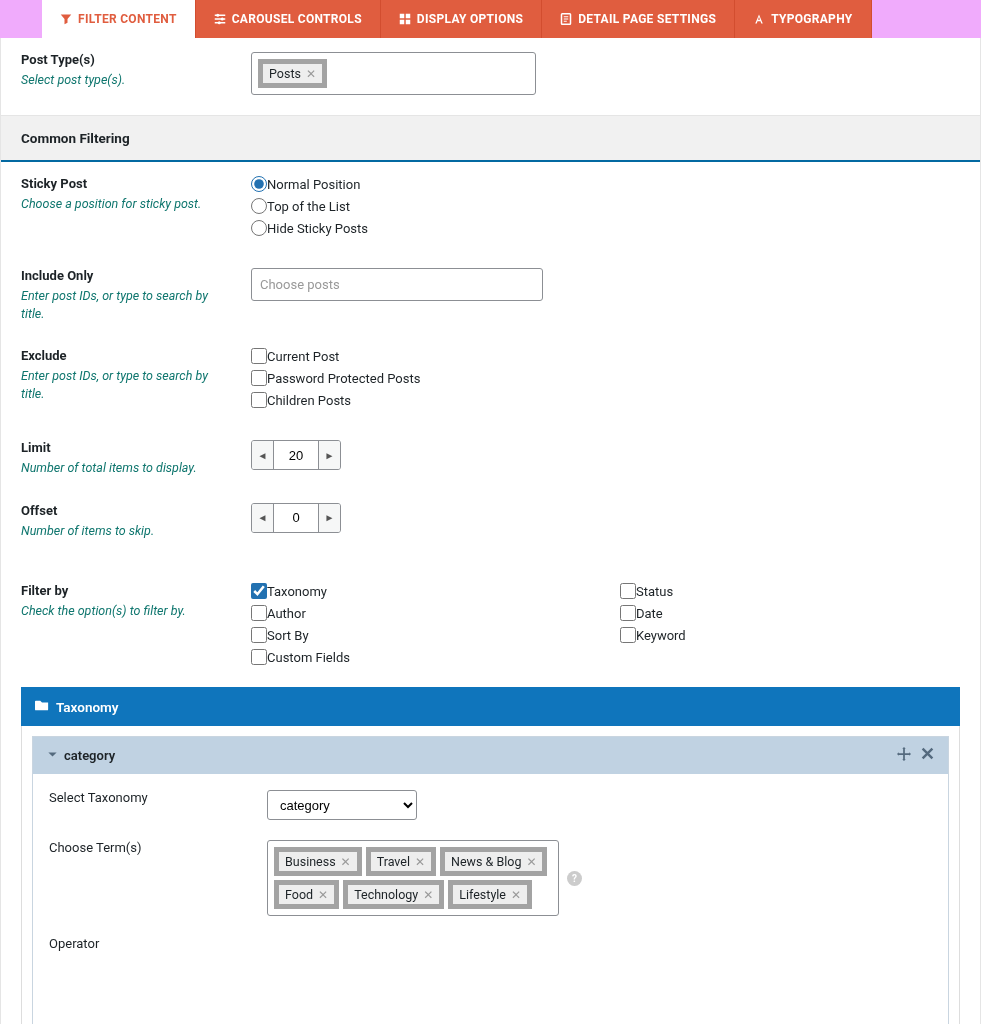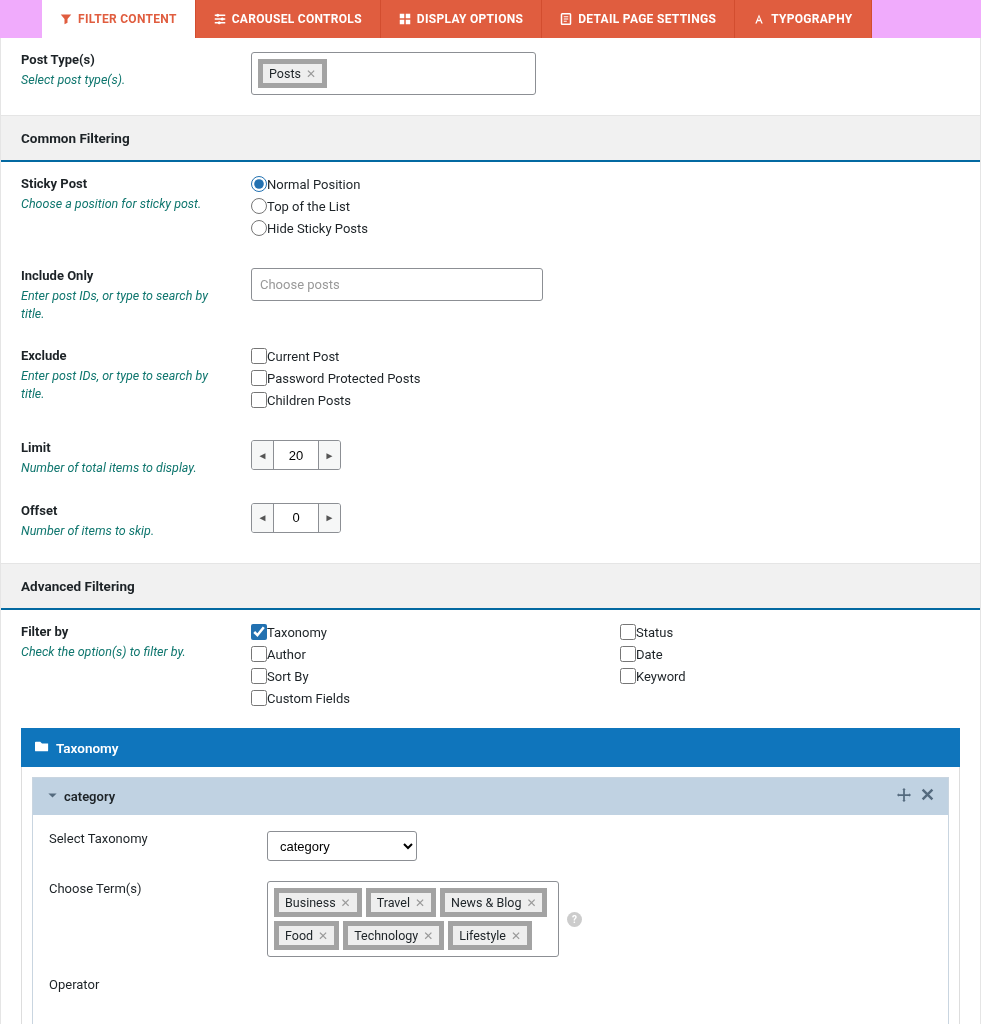--- a/index.html
+++ b/index.html
@@ -376,21 +376,20 @@
     </div>
     <div class="field-ctrl-col">
       <div class="spinner">
         <button>◄</button>
         <input type="text" value="0" style="">
         <button>►</button>
       </div>
     </div>
   </div>
 
-  <div class="section-header">Advanced Filtering</div>
 
   <div class="field-row">
     <div class="field-label-col">
       <span class="field-label">Filter by</span>
       <span class="field-help">Check the option(s) to filter by.</span>
     </div>
     <div class="field-ctrl-col">
       <div class="filter-cols">
         <div class="filter-col">
           <label class="check-line">

